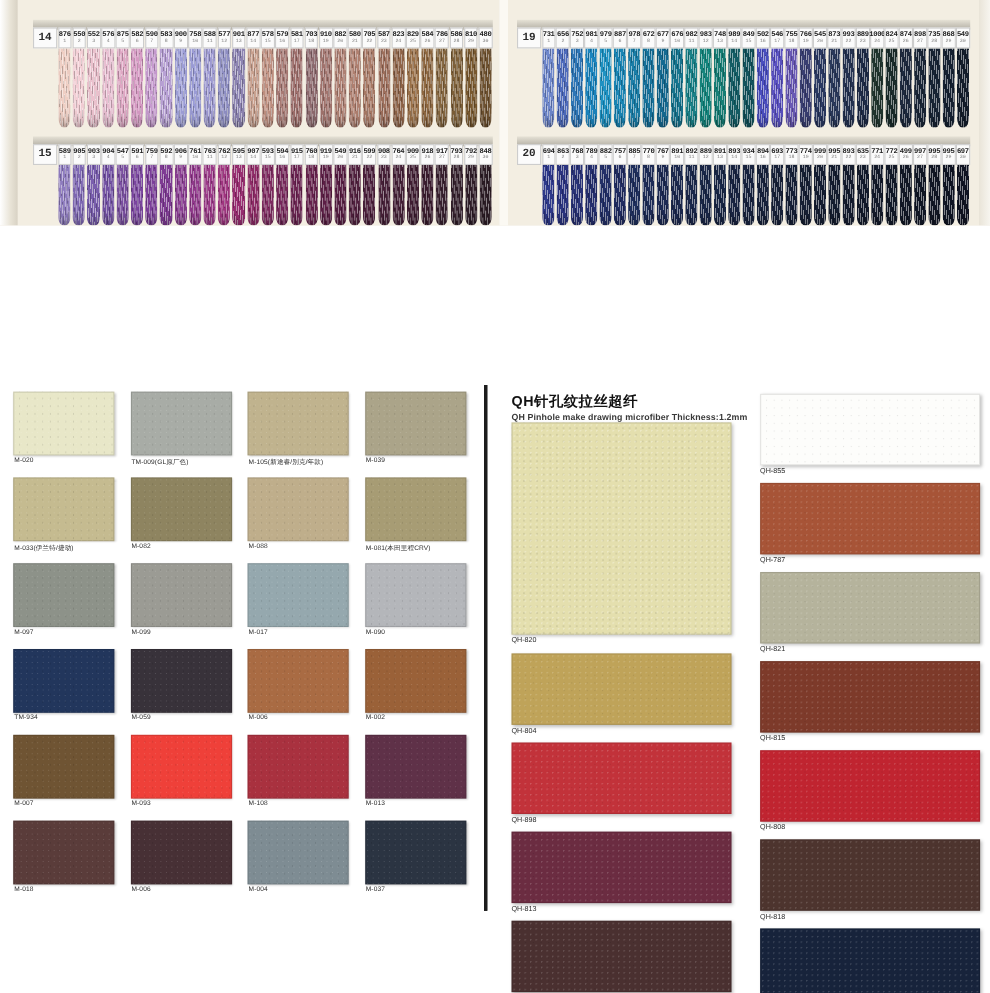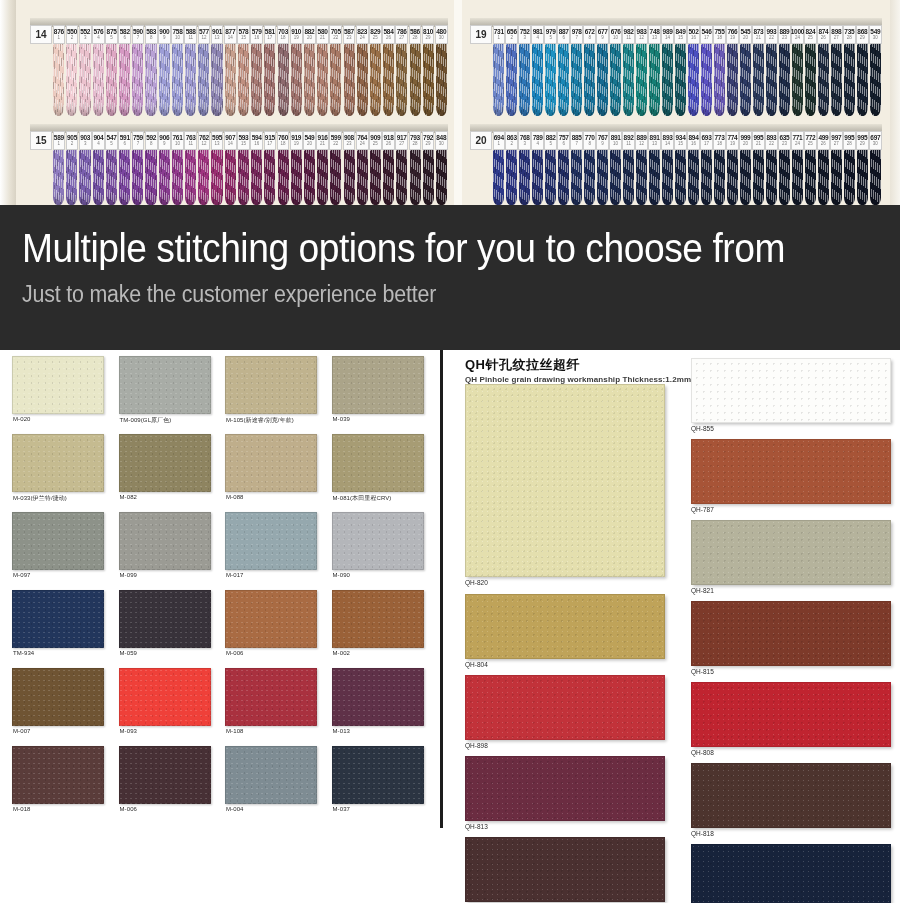--- a/index.html
+++ b/index.html
@@ -34,21 +34,21 @@
     position: absolute;
     background: #f3eee2;
   }
   .board-left  { left: 16px;  top: 0; width: 438px; height: 205px; }
   .board-right { left: 462px; top: 0; width: 428px; height: 205px; }
   .board-gap {
     position:absolute; left:454px; top:0; width:8px; height:205px;
     background:#fbf9f3;
   }
 
-  .tr-row { position: absolute; left: 0; right: 0; }
+  .tr-row { position: absolute; left: 0; right: 0; font-family: Liberation Mono, monospace; }
   .tr-shelf {
     position: absolute; left: 0; right: 0; height: 9px;
     background: linear-gradient(180deg,#e6e2d6 0%, #c9c5ba 55%, #b4b0a5 100%);
   }
   .tr-labels {
     position: absolute; left: 0; right: 0; height: 19px;
     display: flex; align-items: stretch;
     background: transparent;
   }
   .tr-idx, .tr-cell {
@@ -1080,24 +1080,20 @@
           <div class="sk">
             <i style="background-color: rgb(17, 22, 37);"></i>
           </div>
           <div class="sk">
             <i style="background-color: rgb(17, 21, 36);"></i>
           </div>
         </div>
     </div>
   </div>
 
-  <div class="banner-mid">
-    <h1>Multiple stitching options for you to choose from</h1>
-    <h2>Just to make the customer experience better</h2>
-  </div>
 
   <div class="swatch-area">
 
     <div class="panel-left">
       <div class="grid-left" id="left-grid">
           <div class="cell">
             <div class="chip" style="background-color: rgb(232, 231, 200);"></div>
             <div class="chip-label">M-020</div>
           </div>
           <div class="cell">
@@ -1191,21 +1187,21 @@
           <div class="cell">
             <div class="chip" style="background-color: rgb(43, 52, 66);"></div>
             <div class="chip-label">M-037</div>
           </div>
         </div>
     </div>
 
     <div class="panel-right">
       <div class="rp-head">
         <div class="rp-title-cn">QH针孔纹拉丝超纤</div>
-        <div class="rp-title-en">QH Pinhole grain drawing workmanship Thickness:1.2mm</div>
+        <div class="rp-title-en">QH Pinhole make drawing microfiber Thickness:1.2mm</div>
       </div>
       <div class="rp-big" id="hero-chip" style="background-color: rgb(228, 223, 174);"></div>
       <div class="rp-big-label">QH-820</div>
       <div id="rp-left-col">
           <div class="bar" style="left: 22px; top: 244px; background-color: rgb(191, 163, 89);"></div>
           <div class="bar-label" style="left: 22px; top: 311px;">QH-804</div>
           <div class="bar" style="left: 22px; top: 325px; background-color: rgb(194, 50, 58);"></div>
           <div class="bar-label" style="left: 22px; top: 392px;">QH-898</div>
           <div class="bar" style="left: 22px; top: 406px; background-color: rgb(107, 44, 65);"></div>
           <div class="bar-label" style="left: 22px; top: 473px;">QH-813</div>

